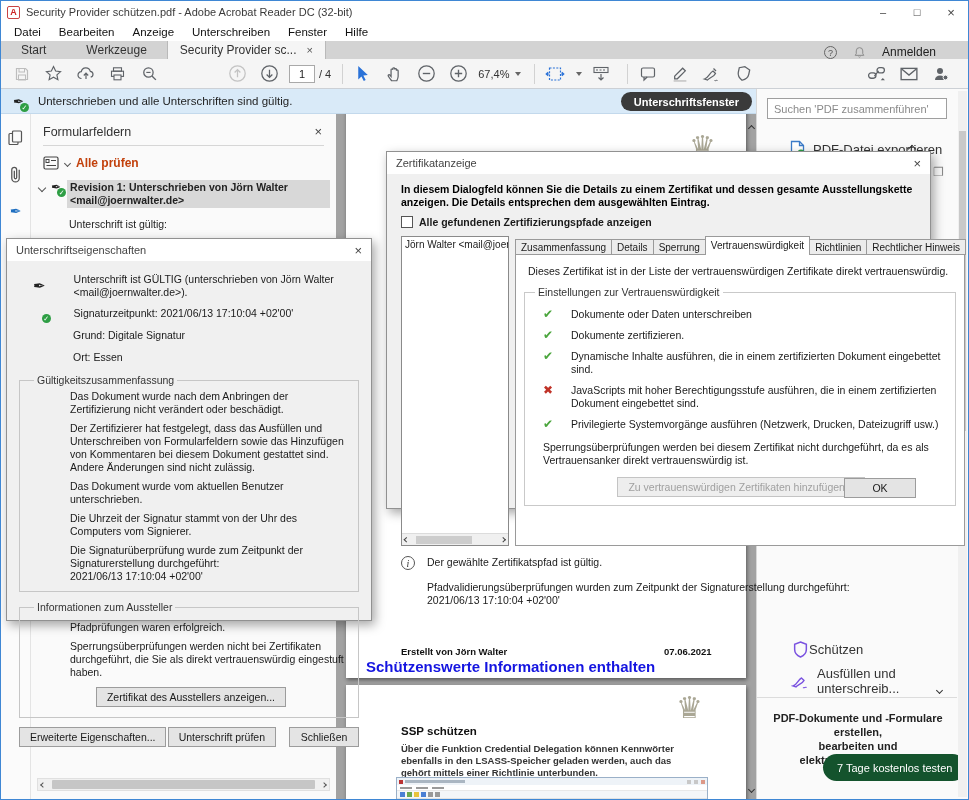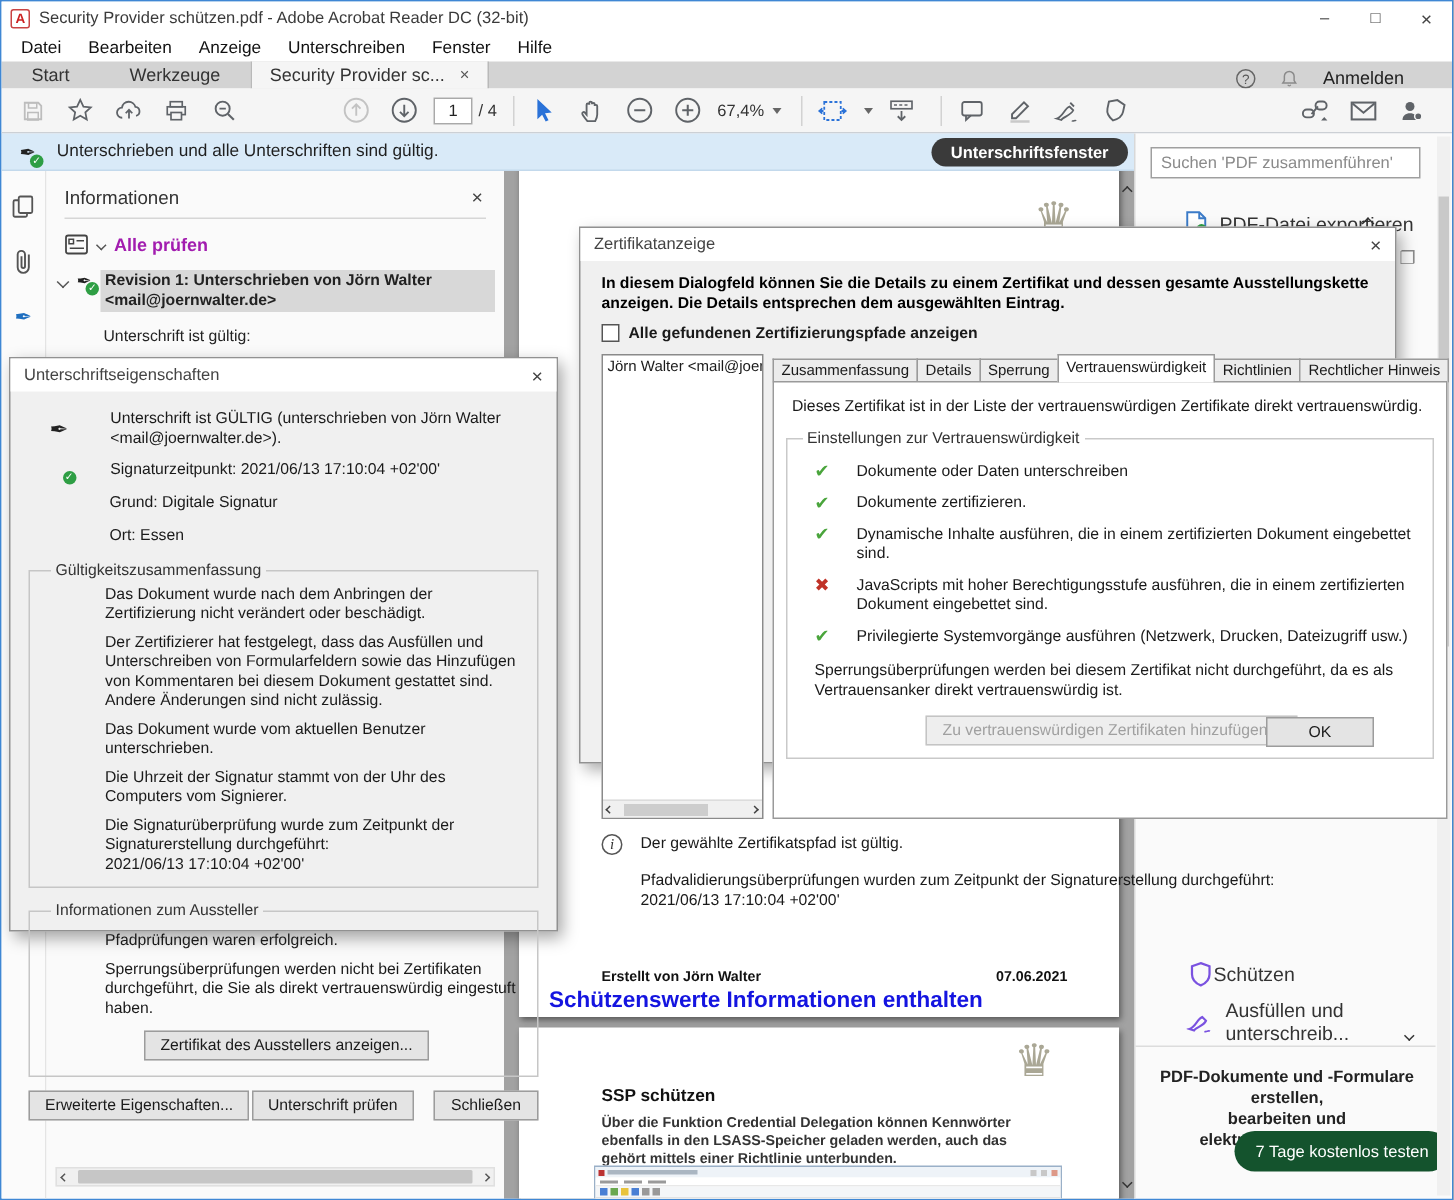--- a/index.html
+++ b/index.html
@@ -51,21 +51,21 @@
 .leftstrip{position:absolute;left:0;top:113px;width:30px;height:687px;background:#fbfbfb;border-right:1px solid #e4e4e4;display:flex;flex-direction:column;align-items:center;padding-top:16px;gap:20px;}
 .ls-sig{color:#1f6fc0;font-size:14px;}
 
 
 .sigpanel{position:absolute;left:30px;top:113px;width:305px;height:687px;background:#fafafa;font-size:11px;color:#222;}
 .sp-head{display:flex;align-items:center;padding:10px 14px 6px 12px;font-size:12.5px;color:#333;}
 .sp-close{margin-left:auto;color:#444;font-size:13px;}
 .sp-close::before{content:"×";}
 .sp-div{height:1px;background:#d6d6d6;margin:0 12px;}
 .verify-row{display:flex;align-items:center;gap:6px;padding:10px 12px 8px;}
-.verify-label{font-weight:bold;font-size:12px;color:#a21caf;}
+.verify-label{font-weight:bold;font-size:12px;color:#c2410c;}
 .rev-row{display:flex;align-items:flex-start;gap:4px;padding:2px 6px 0 8px;}
 .rev-text{background:#d8d8d8;font-weight:bold;font-size:10.5px;padding:1px 3px;line-height:13px;}
 .sp-line1{padding:10px 0 0 38px;font-size:10.5px;}
 .sp-line2{padding:9px 0 0 50px;font-size:10.5px;}
 .chev{width:6px;height:6px;border-right:1.5px solid #555;border-bottom:1.5px solid #555;display:inline-block;flex:0 0 auto;}
 .chev.down{transform:rotate(45deg);}
 .chev.up{transform:rotate(-135deg);}
 .chev.left{transform:rotate(135deg);}
 .chev.right{transform:rotate(-45deg);}
 .hscroll{position:absolute;left:6px;bottom:10px;width:293px;height:13px;background:#f0f0f0;border:1px solid #e0e0e0;display:flex;align-items:center;}
@@ -382,21 +382,21 @@
         <rect x="4.5" y="1" width="9" height="11" rx="1" fill="#fafafa" stroke="#555" stroke-width="1.2"></rect>
       </svg>
     <svg width="13" height="17" viewBox="0 0 12 16">
         <path d="M9.5 3.5v8a3.5 3.5 0 0 1-7 0v-8a2.3 2.3 0 0 1 4.6 0v7.4a1.1 1.1 0 0 1-2.2 0V4.5" fill="none" stroke="#555" stroke-width="1.2"></path>
       </svg>
     <span class="ls-sig">✒</span>
   </div>
 
   <div class="sigpanel">
     <div class="sp-head">
-      <span>Informationen</span>
+      <span>Formularfeldern</span>
       <span class="sp-close"></span>
     </div>
     <div class="sp-div"></div>
     <div class="verify-row">
       <svg width="16" height="14" viewBox="0 0 16 14">
           <rect x="1" y="1" width="14" height="12" rx="1.5" fill="none" stroke="#444" stroke-width="1.2"></rect>
           <rect x="3" y="3.5" width="3" height="3" fill="none" stroke="#444"></rect>
           <path d="M8 4.5h5M3.5 9.5h9.5" stroke="#444"></path>
         </svg>
       <span class="chev down" style="width:5px;height:5px;"></span>

